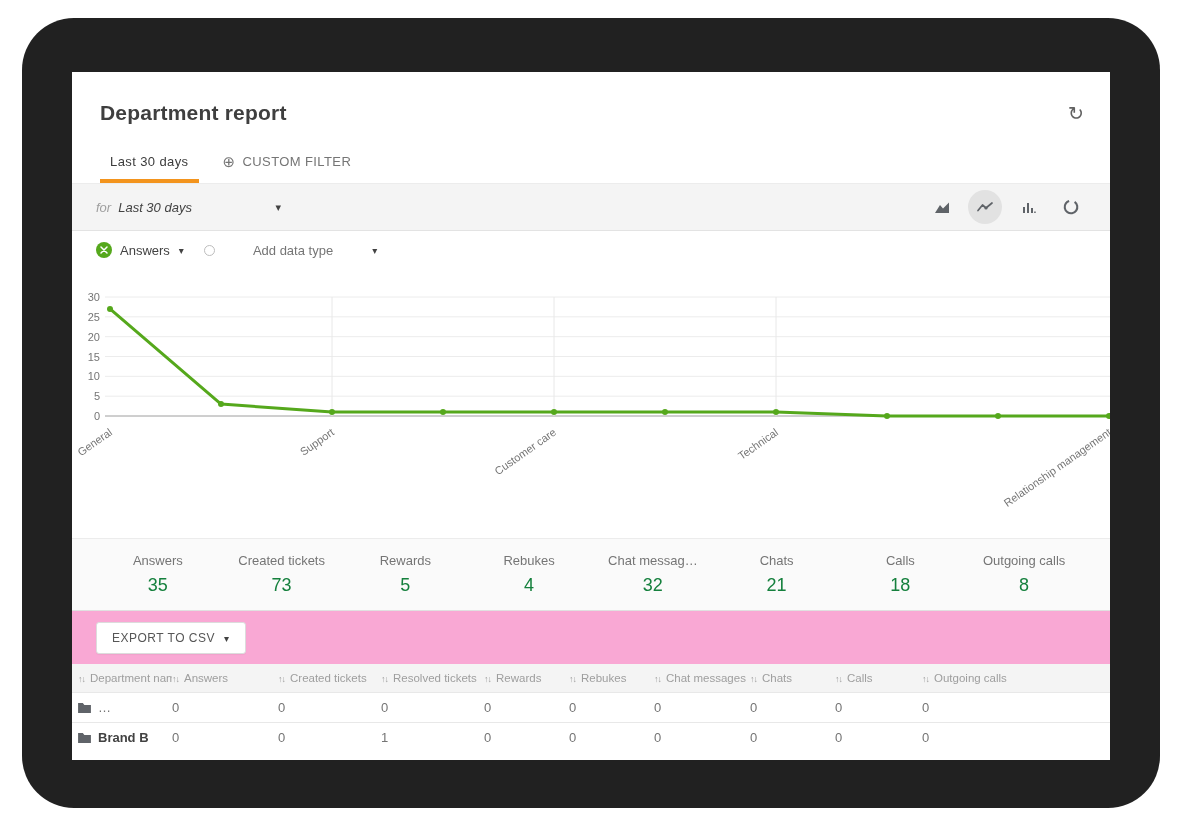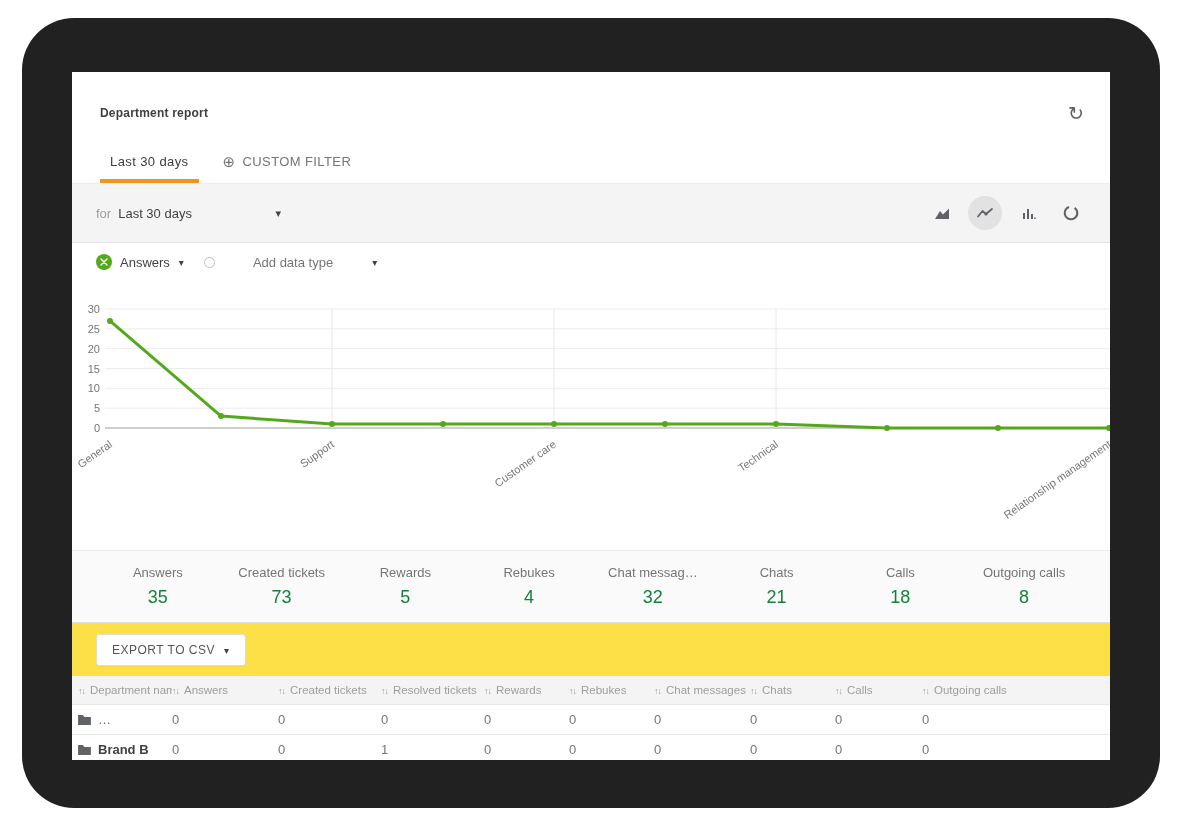--- a/index.html
+++ b/index.html
@@ -3,33 +3,33 @@
 <meta charset="utf-8">
 <style>
   html,body{margin:0;padding:0;background:#ffffff;width:1182px;height:832px;overflow:hidden;
     font-family:"Liberation Sans","DejaVu Sans",sans-serif;}
   .stage{position:relative;width:1182px;height:832px;}
   .frame{position:absolute;left:22px;top:18px;width:1138px;height:790px;border-radius:52px;background:#212121;}
   .panel{position:absolute;left:50px;top:54px;width:1038px;height:688px;background:#ffffff;overflow:hidden;}
 
   
   .app-header{height:68px;display:flex;justify-content:space-between;align-items:center;padding:14px 26px 0 28px;box-sizing:border-box;}
-  .page-title{font-size:12px;font-weight:700;color:#3f3f3f;letter-spacing:.2px;}
+  .page-title{font-size:21px;font-weight:700;color:#3f3f3f;letter-spacing:.2px;}
   .refresh-btn{font-size:19px;color:#616161;cursor:pointer;line-height:1;}
 
   
   .tabbar{height:43px;display:flex;align-items:stretch;padding-left:28px;box-sizing:border-box;}
   .tab{position:relative;display:flex;align-items:center;font-size:13px;color:#757575;padding:0 10px;margin-right:14px;cursor:pointer;letter-spacing:.4px;}
   .tab.active{color:#3c3c3c;}
   .tab.active .underline{position:absolute;left:0;right:0;bottom:0;height:4px;background:#f3941d;}
   .tab .plus-glyph{font-size:15px;margin-right:7px;color:#757575;line-height:1;}
 
   
-  .toolbar{height:60px;background:#f4f4f4;border-top:1px solid #ececec;border-bottom:1px solid #e3e3e3;
-    display:flex;justify-content:space-between;align-items:center;padding:0 22px 0 24px;box-sizing:border-box;}
+  .toolbar{height:48px;background:#f4f4f4;border-top:1px solid #ececec;border-bottom:1px solid #e3e3e3;
+    display:flex;justify-content:space-between;align-items:center;padding:0 22px 0 24px;box-sizing:border-box;font-style:italic;}
   .period{display:flex;align-items:center;font-size:13px;cursor:pointer;min-width:185px;}
   .period .prefix{color:#9e9e9e;margin-right:7px;}
   .period .value{color:#424242;}
   .period .caret{margin-left:auto;color:#424242;font-size:11px;}
   .views{display:flex;align-items:center;gap:9px;}
   .view-btn{width:34px;height:34px;border-radius:50%;display:flex;align-items:center;justify-content:center;cursor:pointer;}
   .view-btn.active{background:#e2e2e2;}
 
   
   .chart-section{position:relative;height:307px;background:#fff;}
@@ -44,21 +44,21 @@
   #chart-svg{position:absolute;left:0;top:58px;}
 
   
   .stats{height:73px;background:#fafafa;border-top:1px solid #ececec;border-bottom:1px solid #e0e0e0;
     display:flex;align-items:center;padding:0 24px;box-sizing:border-box;}
   .stat{flex:1;text-align:center;cursor:pointer;}
   .stat-label{font-size:13px;color:#757575;margin-bottom:7px;white-space:nowrap;}
   .stat-value{font-size:18px;font-weight:400;color:#15803d;}
 
   
-  .export-bar{background:#fde047;padding:11px 0 10px 24px;box-sizing:border-box;}
+  .export-bar{background:#f9a8d4;padding:11px 0 10px 24px;box-sizing:border-box;}
   .export-btn{background:#fff;border:1px solid #dcdcdc;border-radius:3px;padding:8px 15px;font-size:12px;
     color:#565656;letter-spacing:.5px;cursor:pointer;display:inline-flex;align-items:center;box-shadow:0 1px 1px rgba(0,0,0,.04);
     font-family:"Liberation Sans","DejaVu Sans",sans-serif;}
   .export-btn .caret{font-size:10px;margin-left:9px;color:#424242;}
 
   
   table{width:100%;border-collapse:collapse;table-layout:fixed;}
   thead tr{background:#f4f4f4;}
   th{font-weight:400;font-size:11.5px;color:#9e9e9e;text-align:left;padding:8px 2px 8px 0;white-space:nowrap;overflow:hidden;cursor:pointer;}
   th .sort{font-size:9px;letter-spacing:-1px;margin-right:5px;color:#9e9e9e;}

